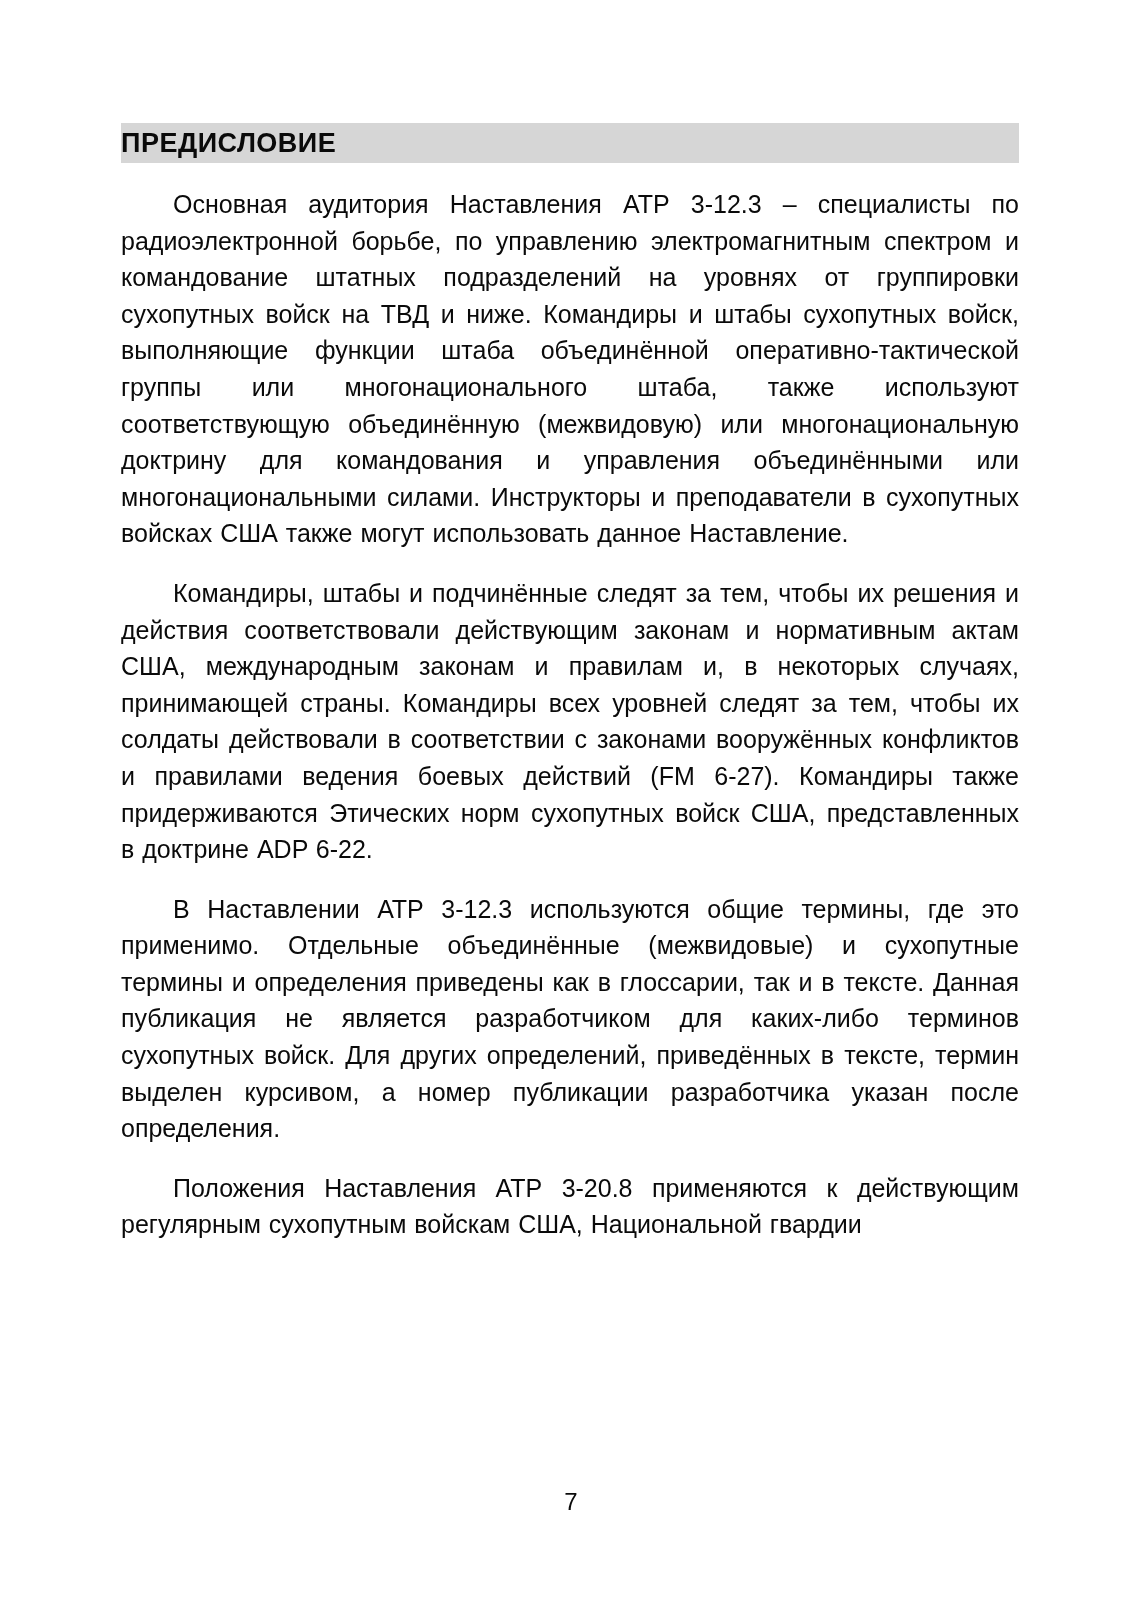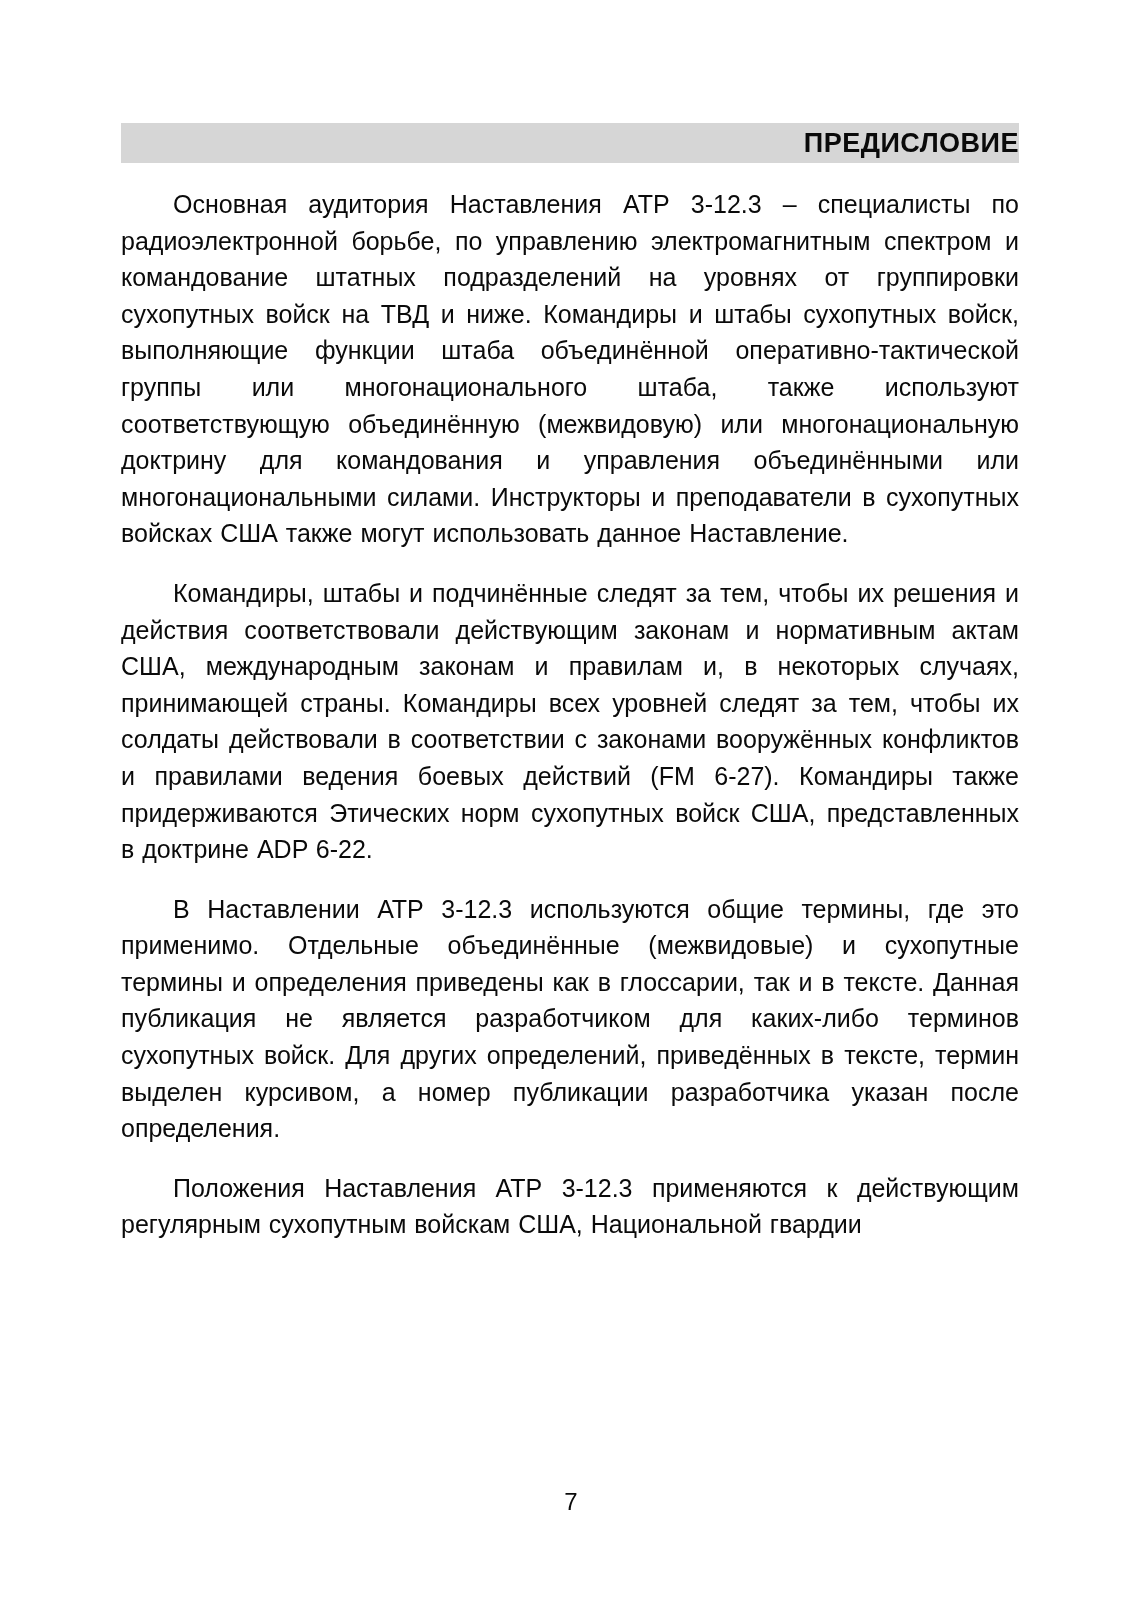--- a/index.html
+++ b/index.html
@@ -19,21 +19,21 @@
     left: 121px;
     top: 0;
     width: 898px;
   }
   .title-bar {
     margin-top: 123px;
     height: 40px;
     background: #d6d6d6;
     display: flex;
     align-items: center;
-    justify-content: flex-end;
+    justify-content: flex-start;
   }
   .title-bar .title-text {
     font-size: 27px;
     font-weight: bold;
     color: #0a0a0a;
     letter-spacing: 0.5px;
     white-space: nowrap;
   }
   .body-text p {
     margin-top: 23px;
@@ -61,19 +61,19 @@
   <div class="content">
 
     <div class="title-bar" style="background: rgb(214, 214, 214);">
       <span class="title-text">ПРЕДИСЛОВИЕ</span>
     </div>
 
     <div class="body-text">
       <p>Основная аудитория Наставления АТР 3-12.3 – специалисты по радиоэлектронной борьбе, по управлению электромагнитным спектром и командование штатных подразделений на уровнях от группировки сухопутных войск на ТВД и ниже. Командиры и штабы сухопутных войск, выполняющие функции штаба объединённой оперативно-тактической группы или многонационального штаба, также используют соответствующую объединённую (межвидовую) или многонациональную доктрину для командования и управления объединёнными или многонациональными силами. Инструкторы и преподаватели в сухопутных войсках США также могут использовать данное Наставление.</p>
       <p>Командиры, штабы и подчинённые следят за тем, чтобы их решения и действия соответствовали действующим законам и нормативным актам США, международным законам и правилам и, в некоторых случаях, принимающей страны. Командиры всех уровней следят за тем, чтобы их солдаты действовали в соответствии с законами вооружённых конфликтов и правилами ведения боевых действий (FM 6-27). Командиры также придерживаются Этических норм сухопутных войск США, представленных в доктрине ADP 6-22.</p>
       <p>В Наставлении АТР 3-12.3 используются общие термины, где это применимо. Отдельные объединённые (межвидовые) и сухопутные термины и определения приведены как в глоссарии, так и в тексте. Данная публикация не является разработчиком для каких-либо терминов сухопутных войск. Для других определений, приведённых в тексте, термин выделен курсивом, а номер публикации разработчика указан после определения.</p>
-      <p>Положения Наставления АТР 3-12.3 применяются к действующим регулярным сухопутным войскам США, Национальной гвардии</p>
+      <p>Положения Наставления АТР 3-20.8 применяются к действующим регулярным сухопутным войскам США, Национальной гвардии</p>
     </div>
 
   </div>
 
   <div class="page-number">7</div>
 </div>
 
 </body></html>

